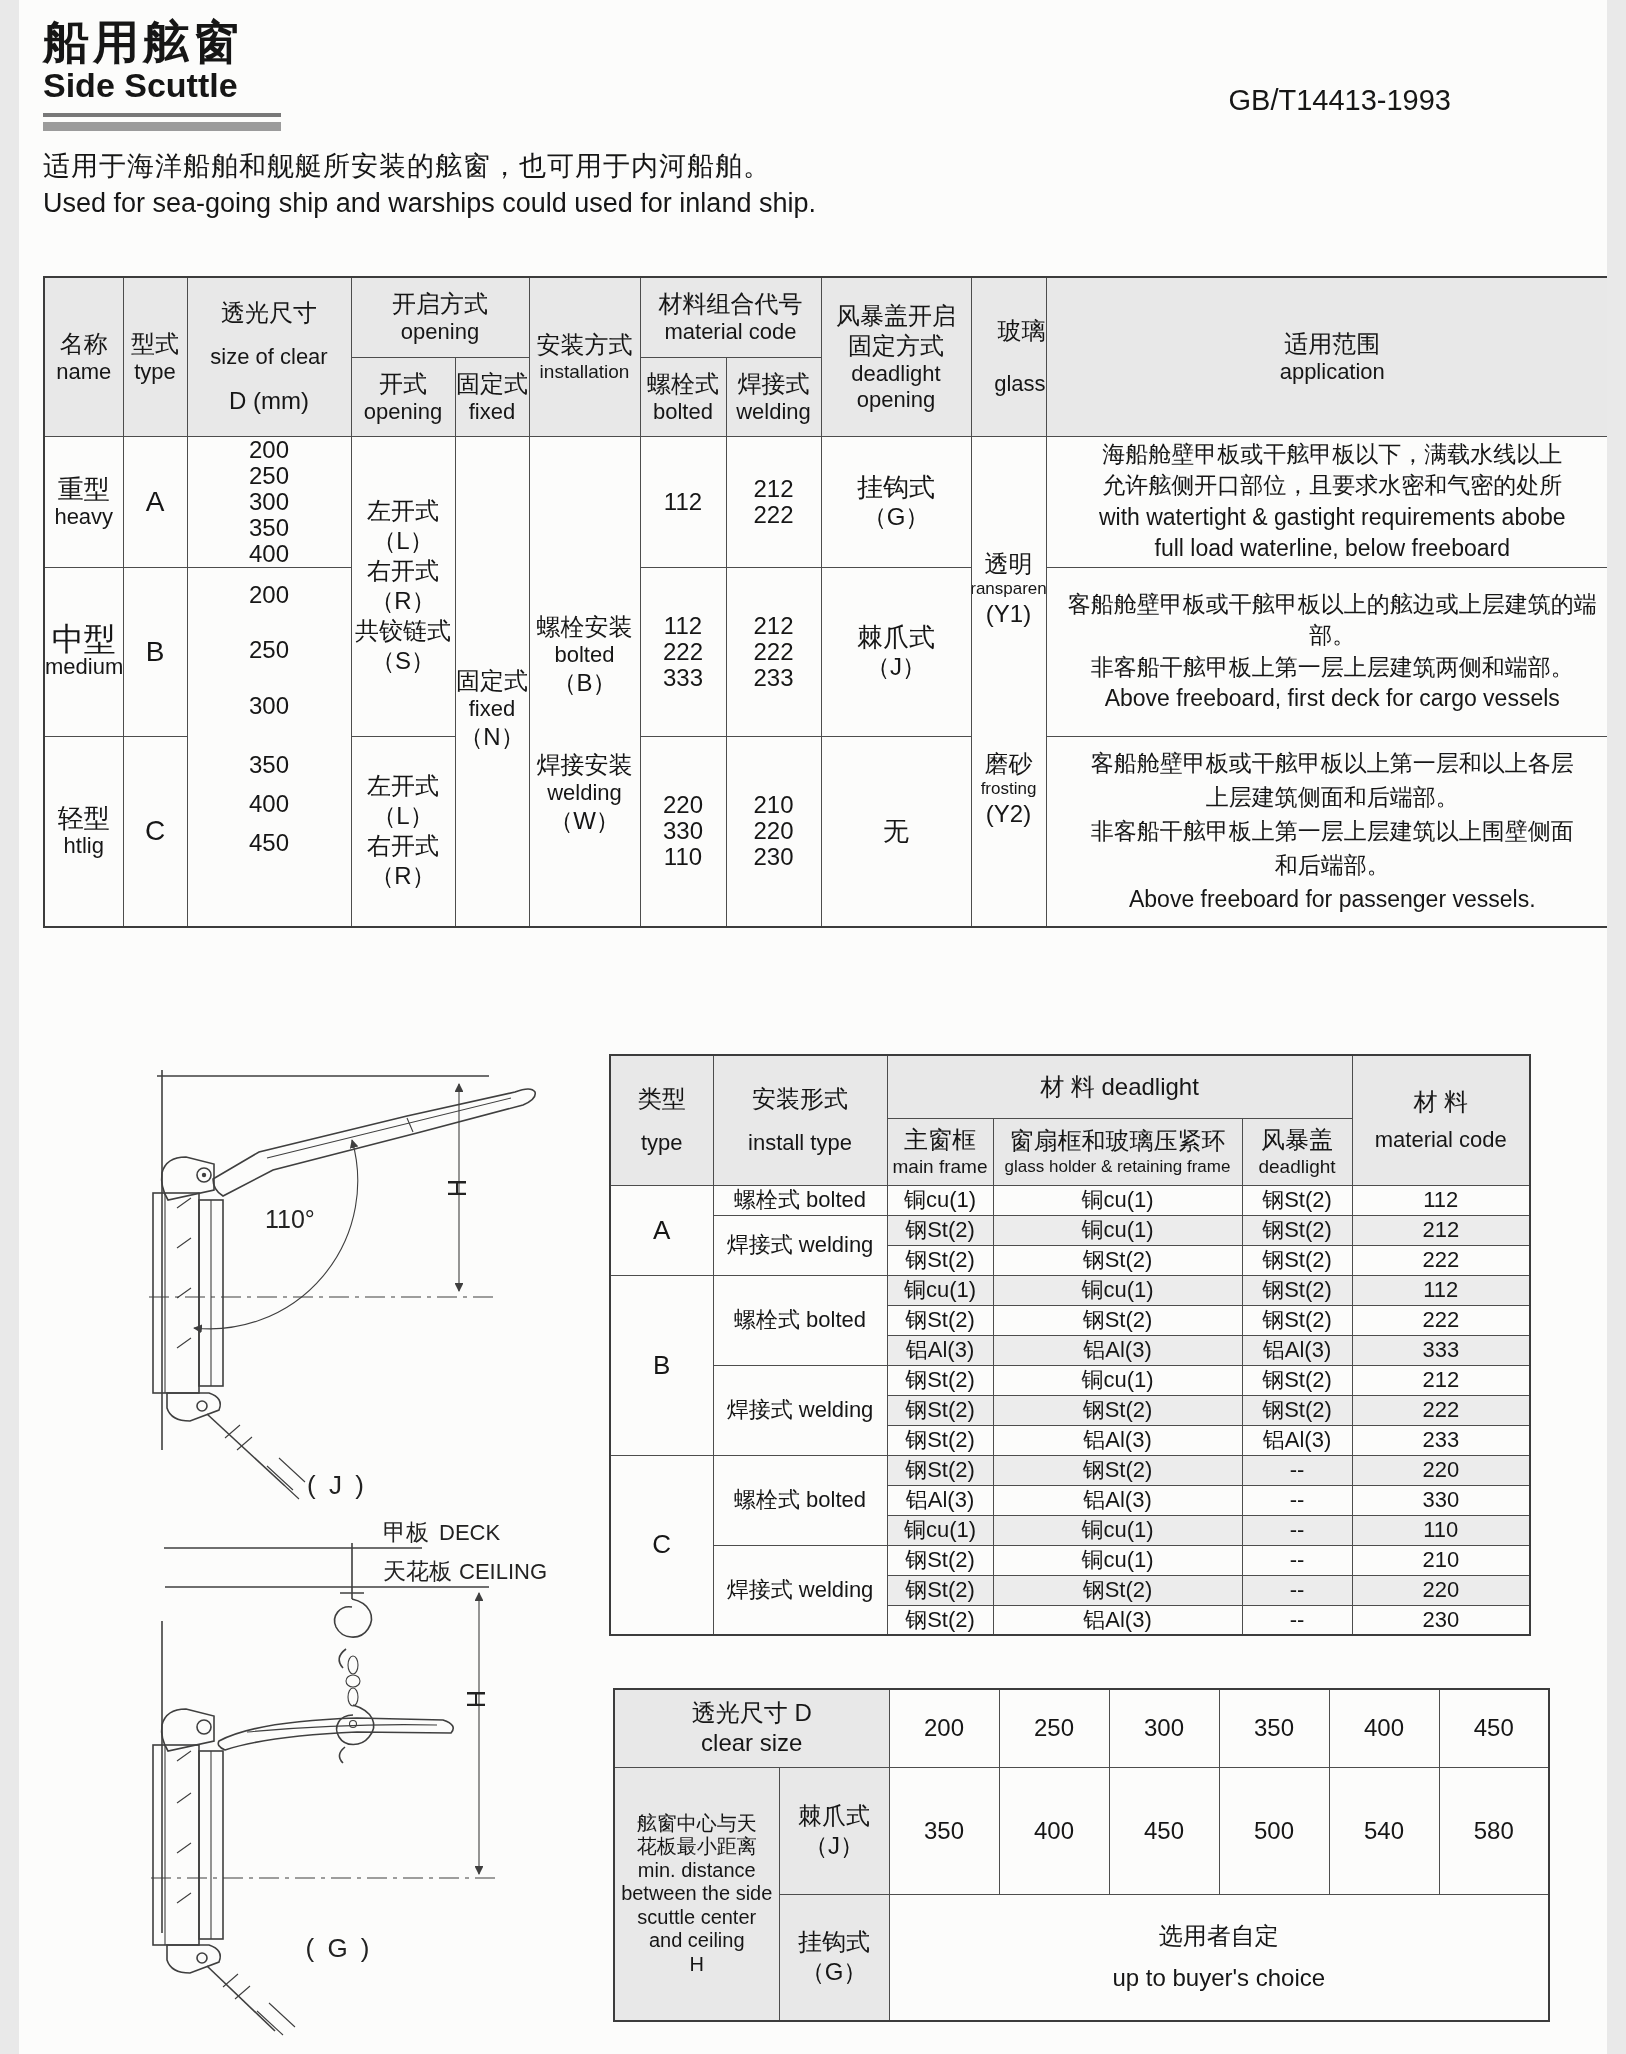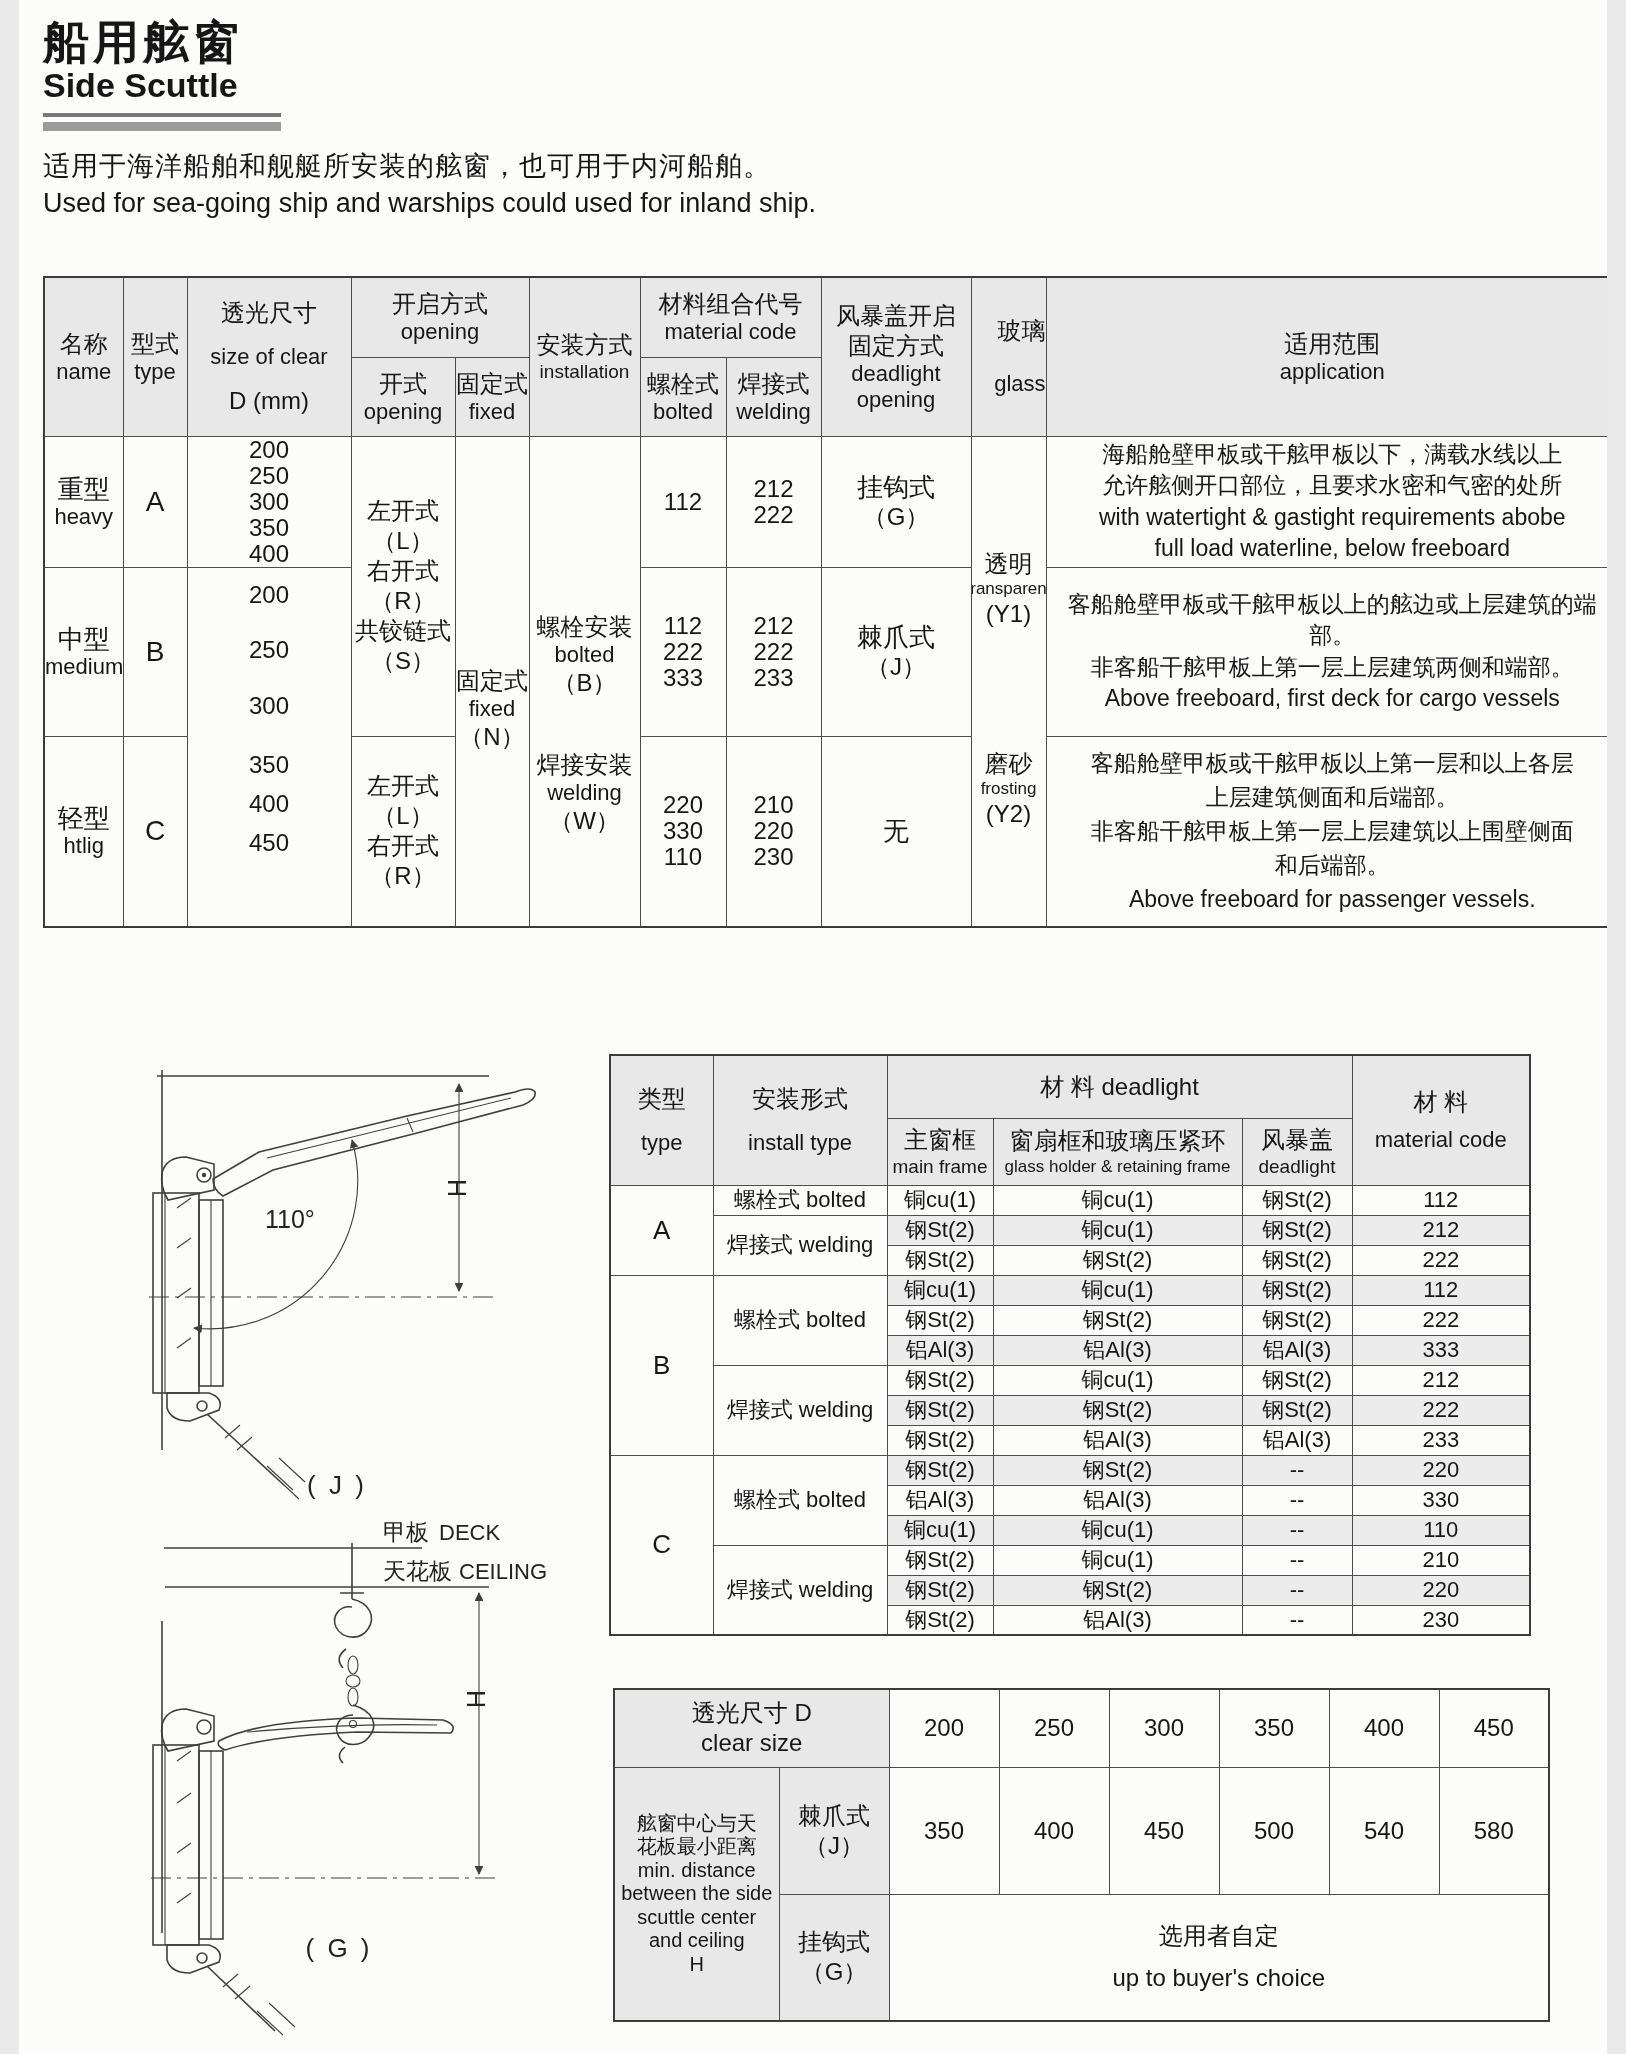--- a/index.html
+++ b/index.html
@@ -55,20 +55,21 @@
 </style>
 </head>
 <body>
 
 <div class="page">
 
   <div class="abs title-cn">船用舷窗</div>
   <div class="abs title-en">Side Scuttle</div>
   <div class="abs rule1"></div>
   <div class="abs rule2"></div>
+  <div class="abs standard">GB/T14413-1993</div>
   <div class="abs intro-en">Used for sea-going ship and warships could used for inland ship.</div>
   <div class="abs intro-cn">适用于海洋船舶和舰艇所安装的舷窗，也可用于内河船舶。</div>
 
   <table class="t abs" style="left:24px;top:276px;width:1575px;">
     <colgroup>
       <col style="width:79px">
         <col style="width:64px">
         <col style="width:164px">
       <col style="width:104px">
         <col style="width:74px">
@@ -226,21 +227,21 @@
       <td class="app">
         <div>海船舱壁甲板或干舷甲板以下，满载水线以上</div>
         <div>允许舷侧开口部位，且要求水密和气密的处所</div>
         <div>with watertight &amp; gastight requirements abobe</div>
         <div>full load waterline, below freeboard</div>
       </td>
     </tr>
 
     <tr style="height:169px;">
       <td>
-        <div class="cn" style="font-size:26px">中型</div>
+        <div class="cn" style="font-size:32px">中型</div>
         <div class="en">medium</div>
       </td>
       <td style="font-size:28px">B</td>
       <td rowspan="2" style="vertical-align:top;">
         <div class="sz-b">
           <span class="num">200</span>
           <span class="num">250</span>
           <span class="num">300</span>
         </div>
         <div class="sz-c">

